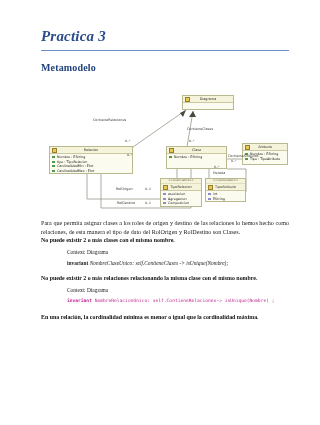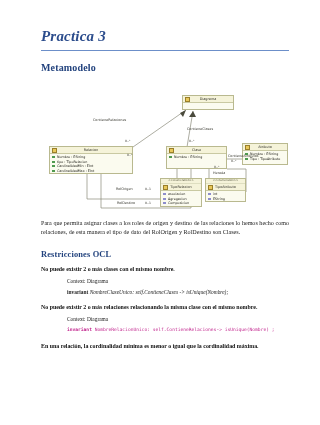--- a/index.html
+++ b/index.html
@@ -264,21 +264,20 @@
     <div class="mult" style="left:148px;top:62px;">0..*</div>
     <div class="mult" style="left:86px;top:76px;">0..*</div>
     <div class="mult" style="left:190px;top:82px;">0..*</div>
     <div class="mult" style="left:173px;top:88px;">0..*</div>
     <div class="mult" style="left:104px;top:110px;">0..1</div>
     <div class="mult" style="left:104px;top:124px;">0..1</div>
   </div>
 
   <p class="para">Para que permita asignar clases a los roles de origen y destino de las relaciones lo hemos hecho como relaciones, de esta manera el tipo de dato del RolOrigen y RolDestino son Clases.</p>
 
-  <div class="h2 ocl">Restricciones OCL</div>
 
   <div class="rule-block">
     <div class="rule-item">No puede existir 2 o más clases con el mismo nombre.</div>
     <div class="ctx">
       <span>Context:</span>
       <span>Diagrama</span>
     </div>
     <div class="inv">
       <span class="kw">invariant</span>
       <span class="body">NombreClaseUnico: self.ContieneClases -&gt; isUnique(Nombre);</span>

